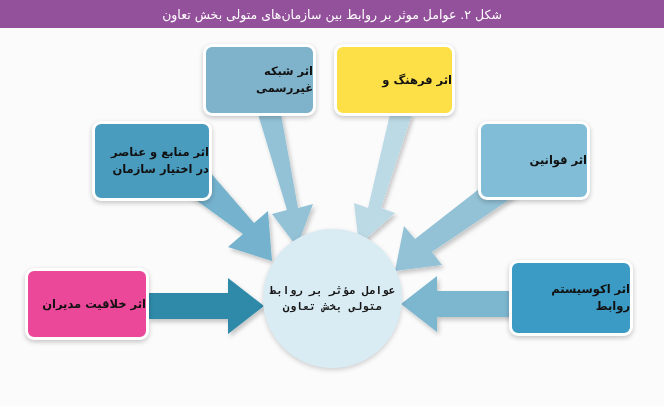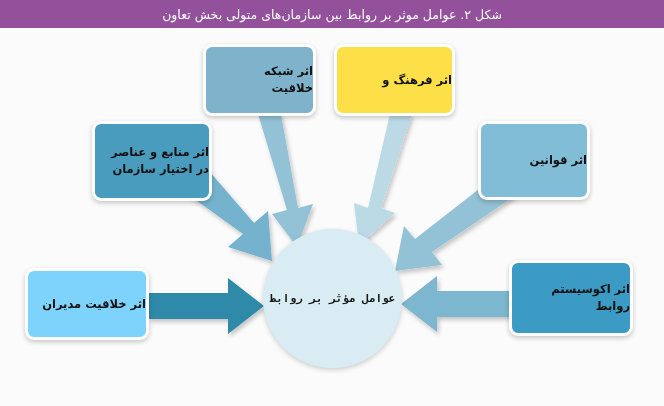--- a/index.html
+++ b/index.html
@@ -158,41 +158,42 @@
         <polygon points="148,265 228,265 228,250 264,278 228,306 228,291 148,291" fill="#2e8aa8"></polygon>
       </g>
 
       <g filter="url(#dshadow)">
         <polygon points="512,263 437,263 437,248 401,276 437,304 437,289 512,289" fill="#7cb6cf"></polygon>
       </g>
     </svg>
 
     <div id="center-node">
       <div class="cl">عوامل مؤثر بر روابط</div>
+      <div class="cl">متولی بخش تعاون</div>
     </div>
 
     <div class="node" id="node-informal-network" style="background:#7fb3cc">
       <div class="nl">اثر شبکه</div>
-      <div class="nl">خلاقیت</div>
+      <div class="nl">غیررسمی</div>
     </div>
 
     <div class="node" id="node-culture-tech" style="background:#fde047">
       <div class="nl">اثر فرهنگ و</div>
     </div>
 
     <div class="node" id="node-laws" style="background:#81bdd6">
       <div class="nl">اثر قوانین</div>
     </div>
 
     <div class="node" id="node-resources" style="background:#4a9cbf">
       <div class="nl">اثر منابع و عناصر</div>
       <div class="nl">در اختیار سازمان</div>
     </div>
 
-    <div class="node" id="node-creativity" style="background:#7dd3fc">
+    <div class="node" id="node-creativity" style="background:#ec4899">
       <div class="nl">اثر خلاقیت مدیران</div>
     </div>
 
     <div class="node" id="node-ecosystem" style="background:#3b9bc4">
       <div class="nl">اثر اکوسیستم</div>
       <div class="nl">روابط</div>
     </div>
 
   </div>
 </div>

